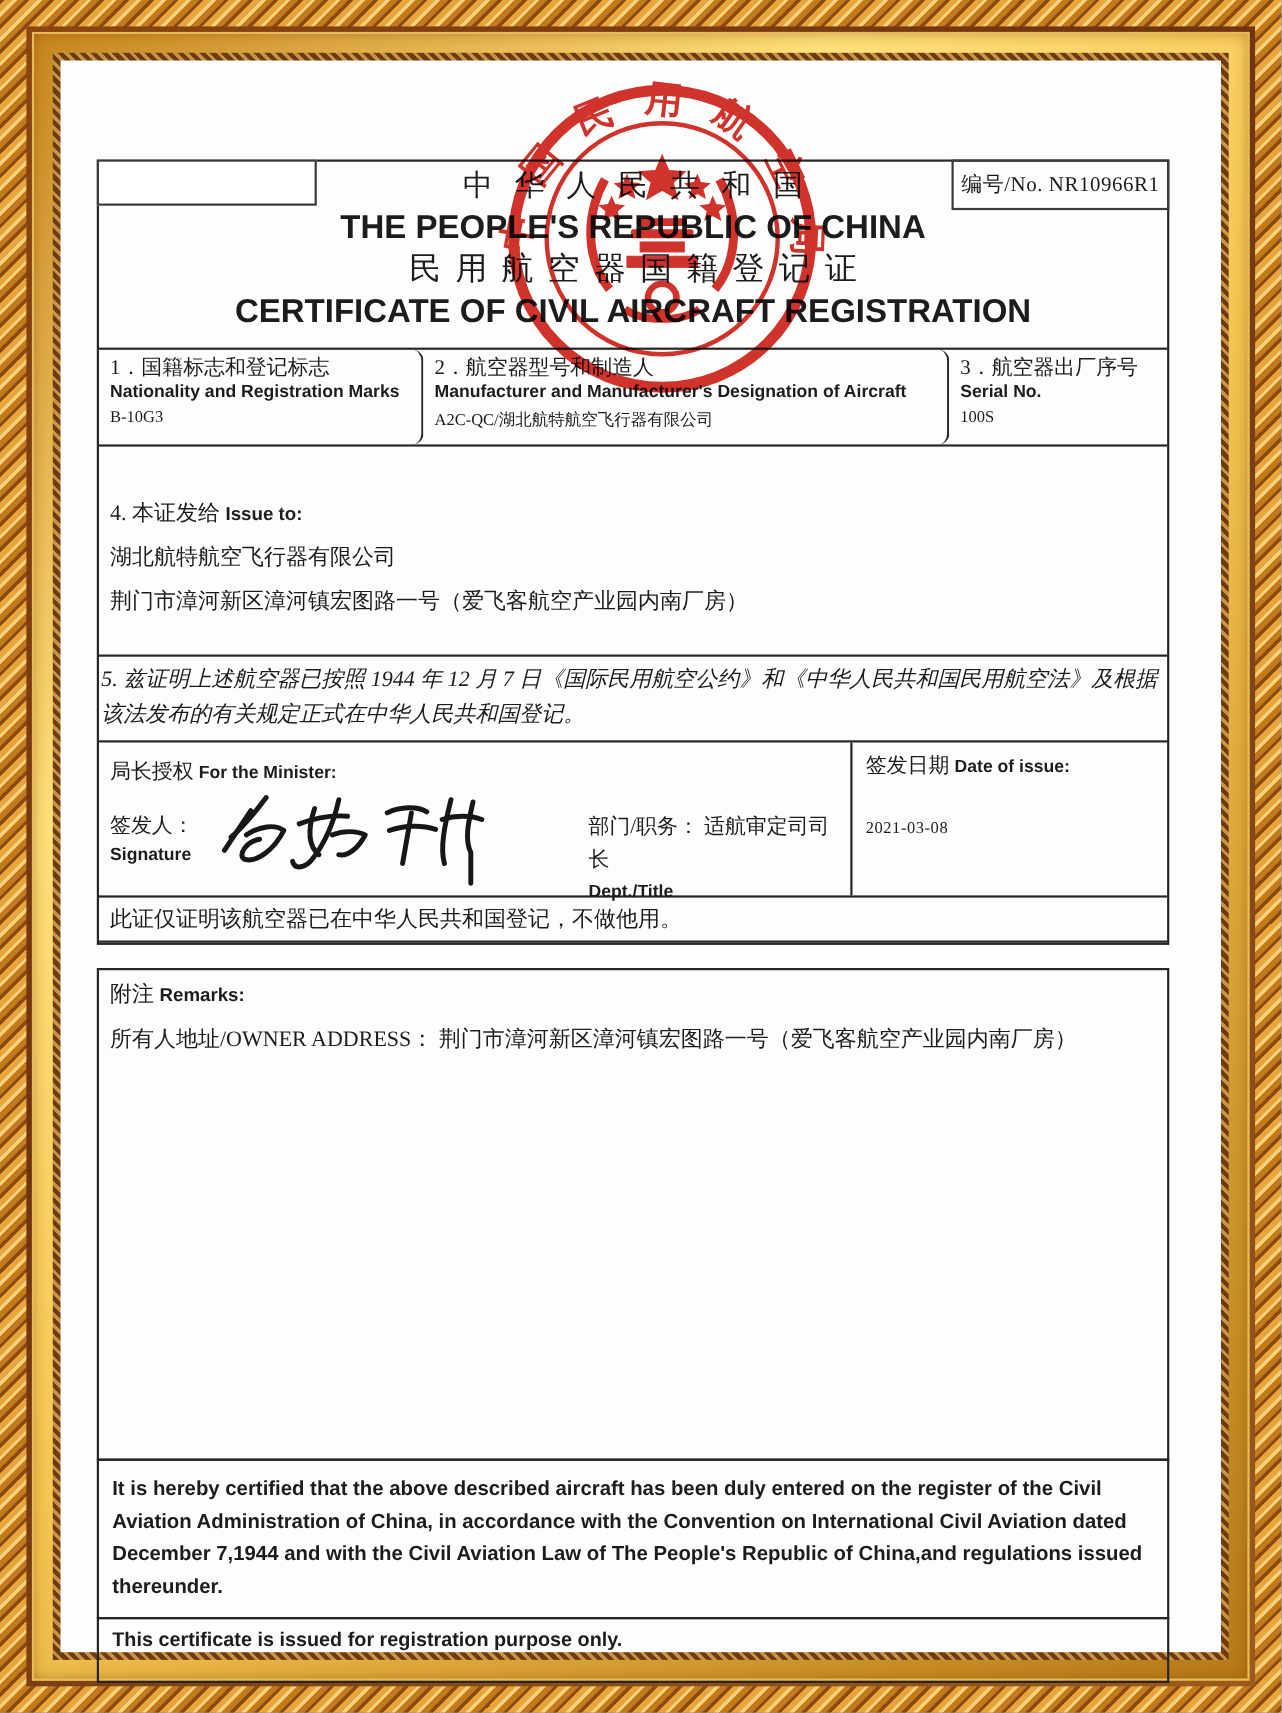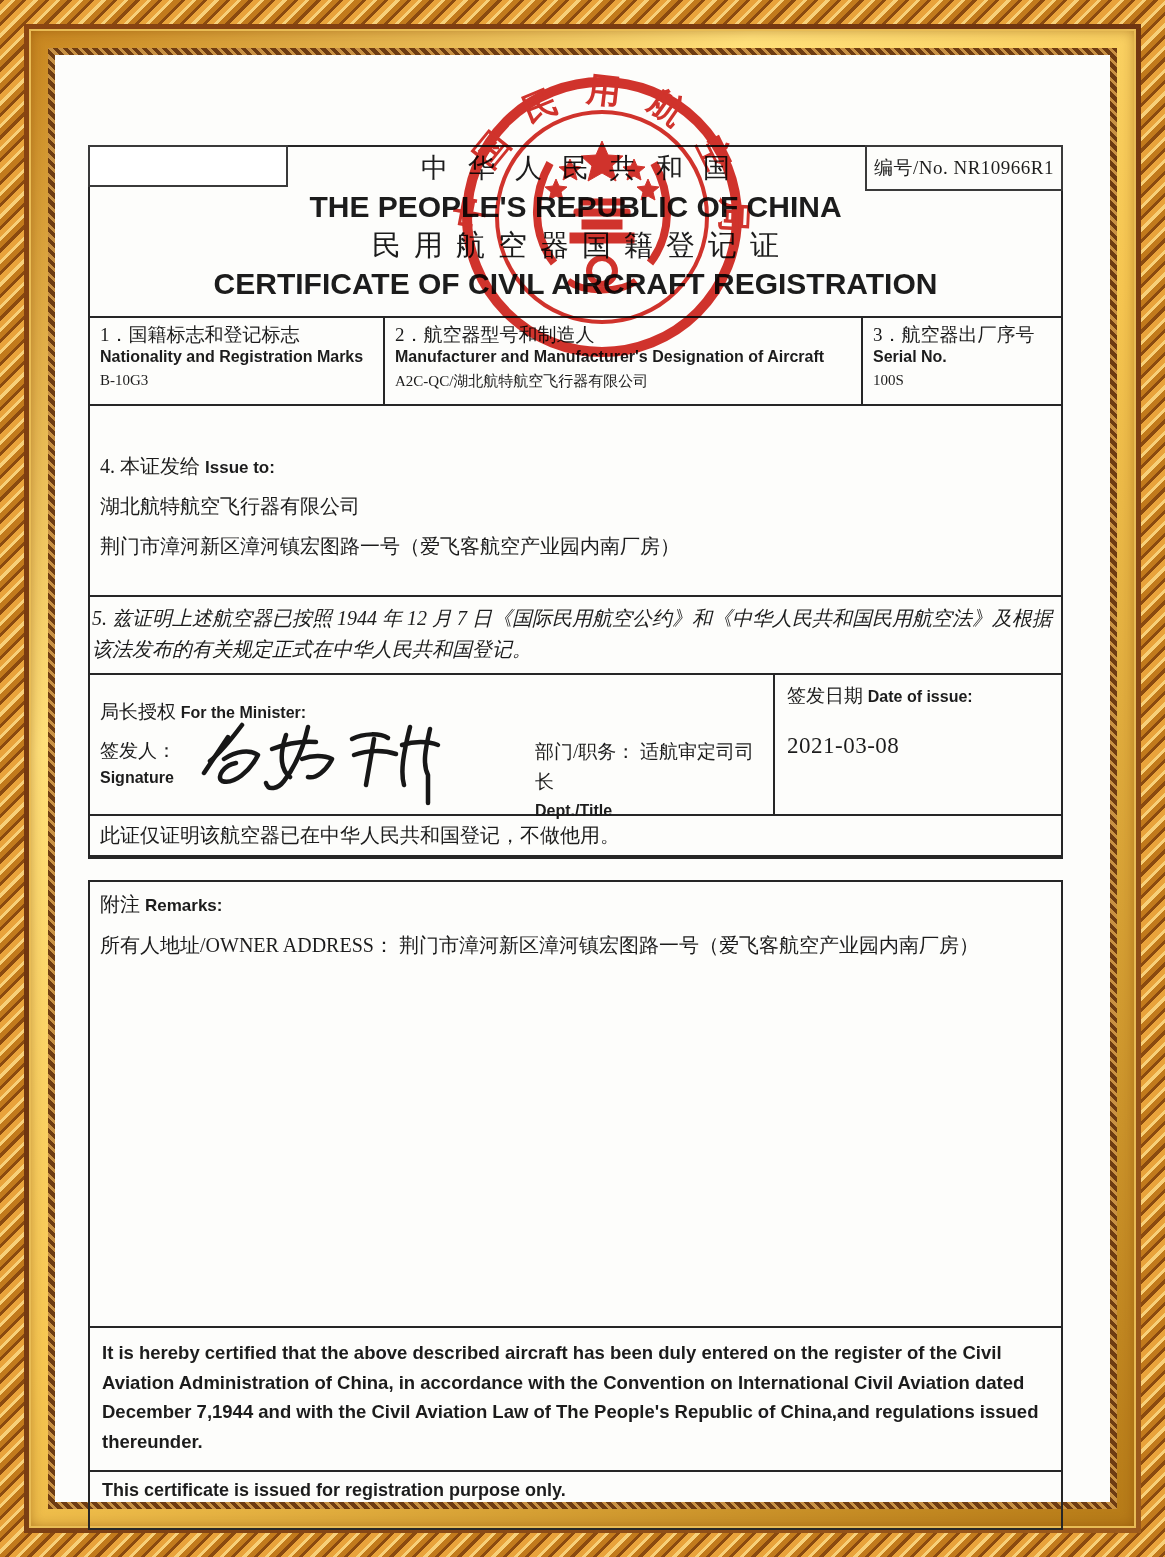--- a/index.html
+++ b/index.html
@@ -26,44 +26,44 @@
   .corner-box{position:absolute;left:-2px;top:-2px;width:196px;height:38px;border:2px solid #3a3a3a;background:#fff;}
   .number-box{position:absolute;right:-2px;top:-2px;width:194px;height:42px;border:2px solid #3a3a3a;
               display:flex;align-items:center;justify-content:center;font-size:19px;letter-spacing:.5px;}
   .titles{position:absolute;left:0;right:0;top:4px;text-align:center;line-height:1.32;}
   .t-cn1{font-size:27px;letter-spacing:20px;text-indent:20px;}
   .t-en1{font-family:"Liberation Sans","DejaVu Sans",sans-serif;font-weight:bold;font-size:30px;letter-spacing:0;}
   .t-cn2{font-size:29px;letter-spacing:13px;text-indent:13px;}
   .t-en2{font-family:"Liberation Sans","DejaVu Sans",sans-serif;font-weight:bold;font-size:30px;}
   
   .cols3{display:flex;height:88px;}
-  .cell{box-sizing:border-box;padding:5px 8px 4px 10px;}
+  .cell{box-sizing:border-box;padding:5px 8px 4px 10px;border-radius:10px;}
   .c1{width:295px;border-right:2px solid #262626;}
   .c2{width:478px;border-right:2px solid #262626;}
   .c3{flex:1;}
   .lab-cn{font-size:19px;line-height:1.25;}
   .lab-en{font-family:"Liberation Sans","DejaVu Sans",sans-serif;font-weight:bold;font-size:16px;line-height:1.2;}
   .val{font-size:15px;margin-top:6px;}
   
   .issue{height:151px;padding:7px 10px;box-sizing:border-box;margin-top:40px;}
   .issue-label{font-size:20px;}
   .issue-label .en{font-family:"Liberation Sans","DejaVu Sans",sans-serif;font-weight:bold;font-size:17px;}
   .issue-line{font-size:20px;margin-top:13px;}
   
   .statement{min-height:64px;padding:6px 2px 8px;box-sizing:border-box;font-size:20px;line-height:1.55;font-style:italic;}
   
   .minister{display:flex;height:141px;}
-  .m-left{width:685px;border-right:2px solid #262626;box-sizing:border-box;padding:24px 10px;position:relative;}
+  .m-left{width:685px;border-right:2px solid #262626;box-sizing:border-box;padding:13px 10px;position:relative;}
   .m-right{flex:1;box-sizing:border-box;padding:8px 12px;}
   .m-title{font-size:19px;}
   .m-title .en,.sig-en,.dept-en,.d-en{font-family:"Liberation Sans","DejaVu Sans",sans-serif;font-weight:bold;font-size:16px;}
   .sig-block{position:absolute;left:10px;top:62px;font-size:19px;line-height:1.5;}
   .sig-svg{position:absolute;left:100px;top:40px;}
   .dept-block{position:absolute;left:445px;top:62px;font-size:19px;line-height:1.6;}
-  .d-date{font-size:23px;margin-top:24px;letter-spacing:.5px;}
+  .d-date{font-size:15px;margin-top:36px;letter-spacing:.5px;}
   
   .note{height:41px;display:flex;align-items:center;padding:0 10px;font-size:20px;}
   
   .remarks-box{position:relative;margin-top:21px;border:2px solid #262626;height:448px;box-sizing:border-box;
                padding:8px 10px;font-size:20px;line-height:1.45;}
   .rem-label .en{font-family:"Liberation Sans","DejaVu Sans",sans-serif;font-weight:bold;font-size:17px;}
   .rem-line{margin-top:12px;}
   
   .footer-box{margin-top:-2px;border:2px solid #262626;box-sizing:border-box;padding:10px 12px 14px;
               font-family:"Liberation Sans","DejaVu Sans",sans-serif;font-weight:bold;font-size:18.5px;line-height:1.6;}

